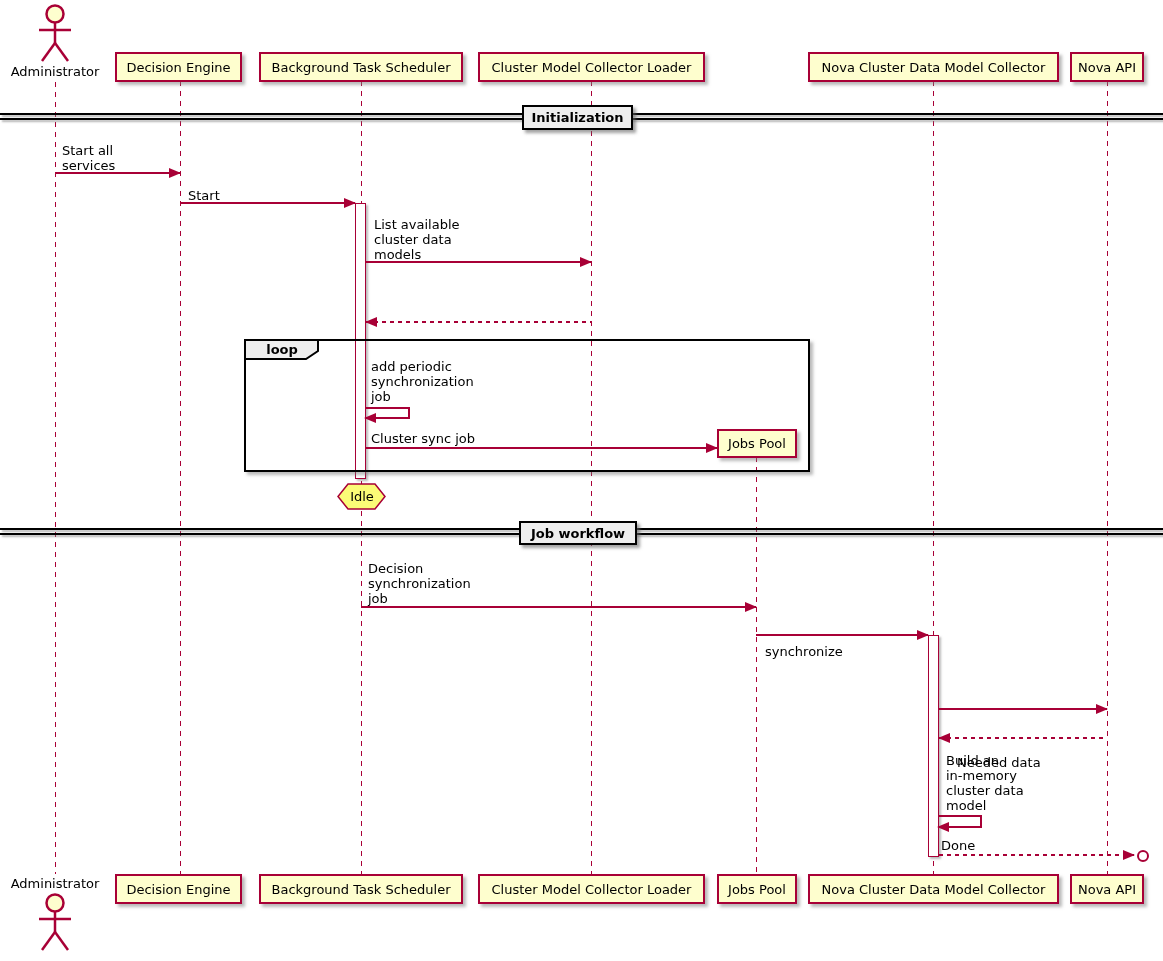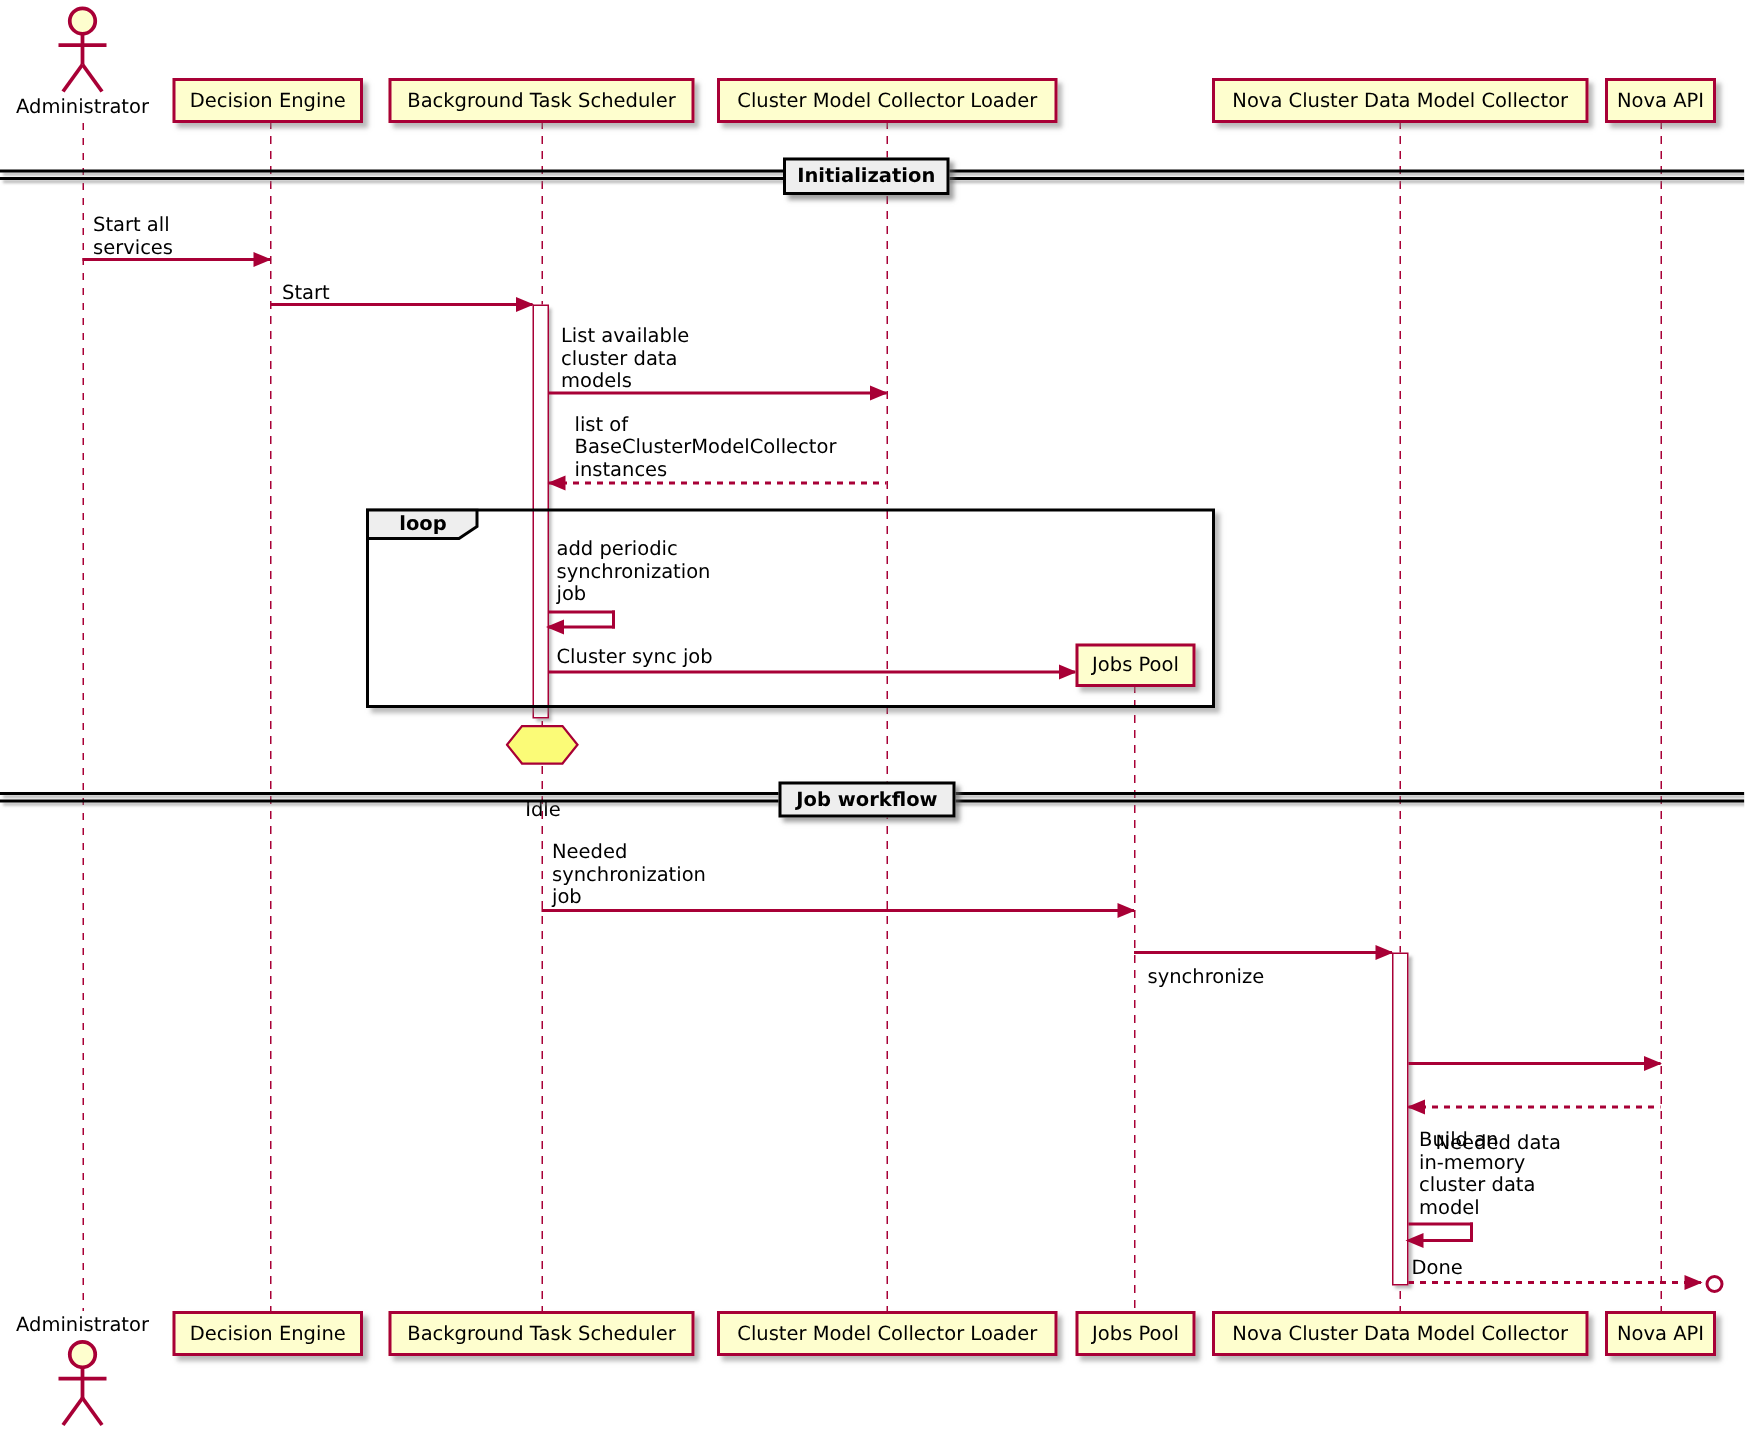--- a/index.html
+++ b/index.html
@@ -36,21 +36,21 @@
   .selfmsg .head { top:auto; bottom:-6px; left:-2px; border-right:12px solid #A80036; }
   
   .act { position:absolute; width:11px; background:#ffffff; border:1.5px solid #A80036;
          box-sizing:border-box; box-shadow:2px 2px 2px rgba(120,120,120,0.5); }
   
   .frame { position:absolute; border:2px solid #000; box-sizing:border-box;
            box-shadow:3px 3px 3px rgba(120,120,120,0.5); }
   .frame-kw { position:absolute; left:10px; top:1px; font-weight:bold; }
   .frame-cond { position:absolute; font-weight:bold; white-space:nowrap; }
   
-  .hex-label { position:absolute; display:flex; align-items:center; justify-content:center;margin-top:44px; }
+  .hex-label { position:absolute; display:flex; align-items:center; justify-content:center; }
   .endcircle { position:absolute; width:8px; height:8px; border:2px solid #A80036;
                border-radius:50%; background:#fff; }
 </style>
 </head>
 <body>
 
 <div class="canvas">
 
   <div class="ll" style="left:55px;top:82px;height:792px"></div>
   <div class="ll" style="left:180px;top:81px;height:793px"></div>
@@ -106,23 +106,20 @@
       <span class="head r"></span>
     </div>
 
   <div class="msg-label" style="left:374px;top:217px">List available
 cluster data
 models</div>
   <div class="arrow" style="left:366px;top:261px;width:225px">
       <span class="head r"></span>
     </div>
 
-  <div class="msg-label" style="left:383px;top:276px">list of
-BaseClusterModelCollector
-instances</div>
   <div class="arrow dashed" style="left:366px;top:321px;width:225px">
       <span class="head l"></span>
     </div>
 
   <div class="frame" style="left:244px;top:339px;width:566px;height:133px">
     <svg style="position:absolute;left:-2px;top:-2px" width="78" height="22" viewBox="0 0 78 22">
       <polygon points="1,1 74,1 74,12 62,20 1,20" fill="#EEEEEE" stroke="#000" stroke-width="2"></polygon>
     </svg>
     <div class="frame-kw" style="width:52px;text-align:center">loop</div>
   </div>
@@ -147,21 +144,21 @@
     <polygon points="11,1 38,1 48,13.5 38,26 11,26 1,13.5" fill="#FBFB77" stroke="#A80036" stroke-width="1.5"></polygon>
   </svg>
   <div class="hex-label" style="left:337px;top:483px;width:50px;height:26px">Idle</div>
 
   <div class="divline" style="top:528px"></div>
   <div class="divline" style="top:533px"></div>
   <div class="divbox" style="left:519px;top:521px;width:118px;height:24px">
       <span>Job workflow</span>
     </div>
 
-  <div class="msg-label" style="left:368px;top:561px">Needed
+  <div class="msg-label" style="left:368px;top:561px">Decision
 synchronization
 job</div>
   <div class="arrow" style="left:361px;top:606px;width:395px">
       <span class="head r"></span>
     </div>
 
   <div class="msg-label" style="left:765px;top:644px">synchronize</div>
   <div class="arrow" style="left:756px;top:634px;width:172px">
       <span class="head r"></span>
     </div>

